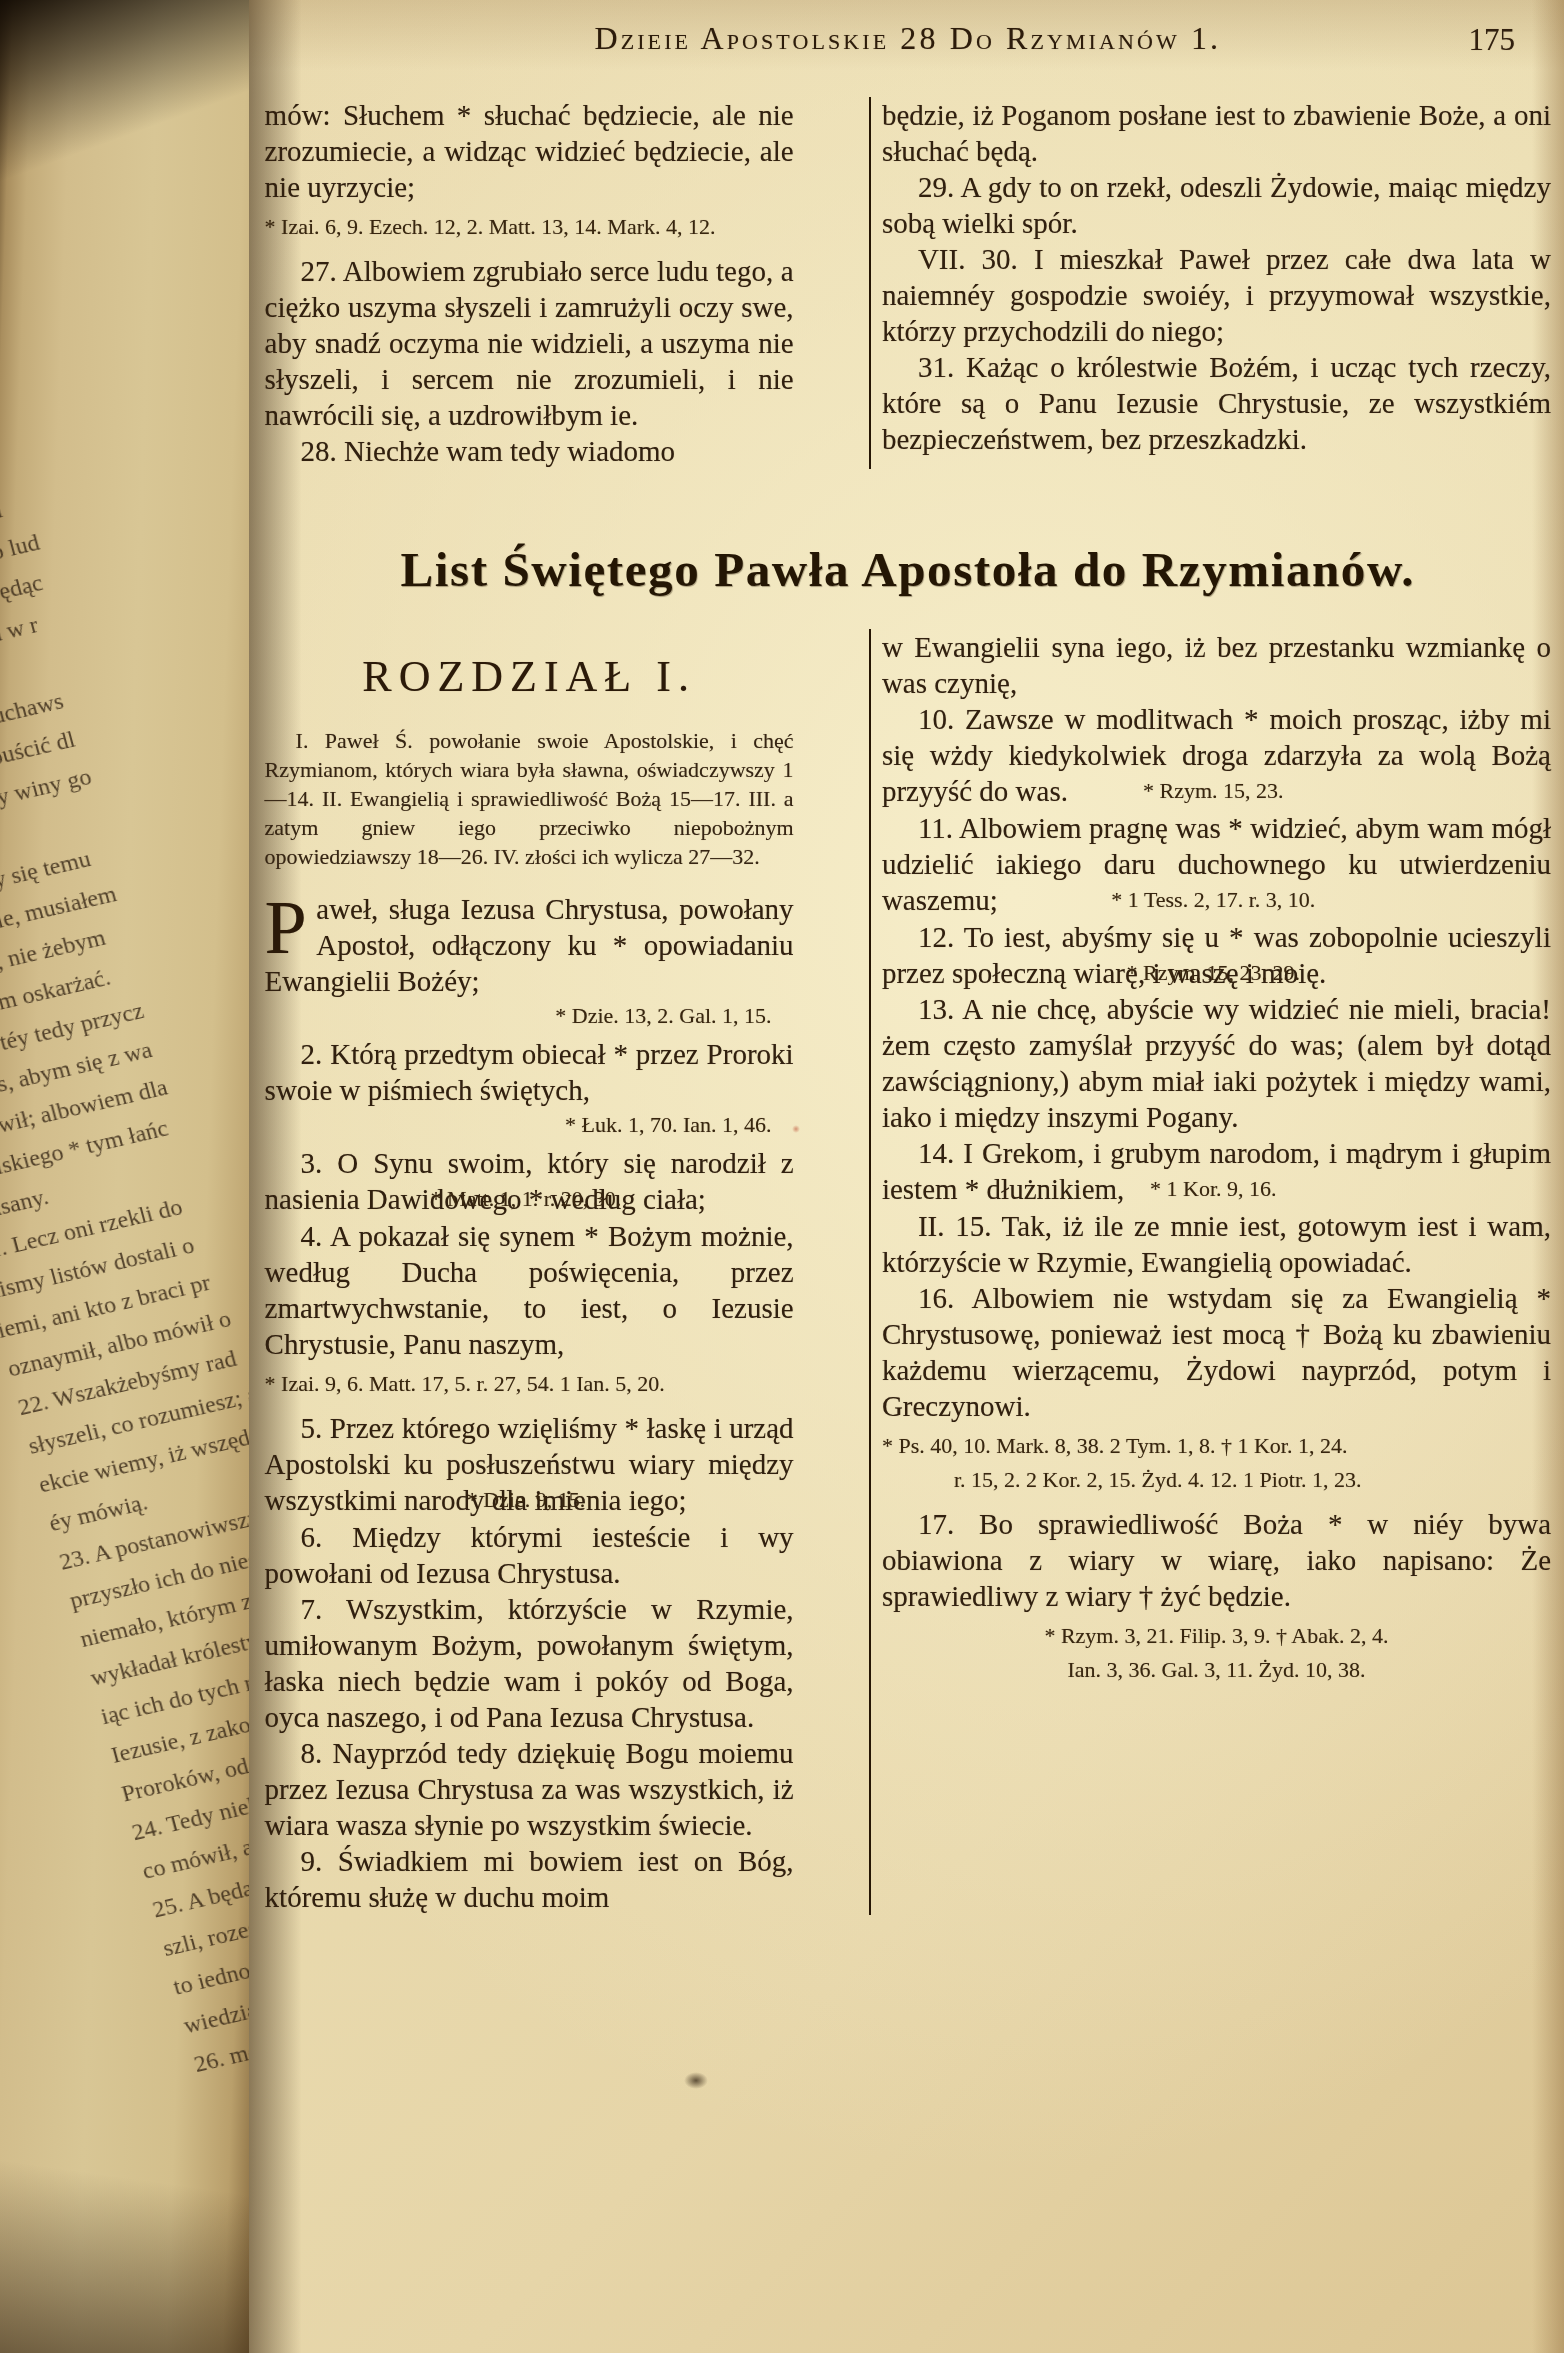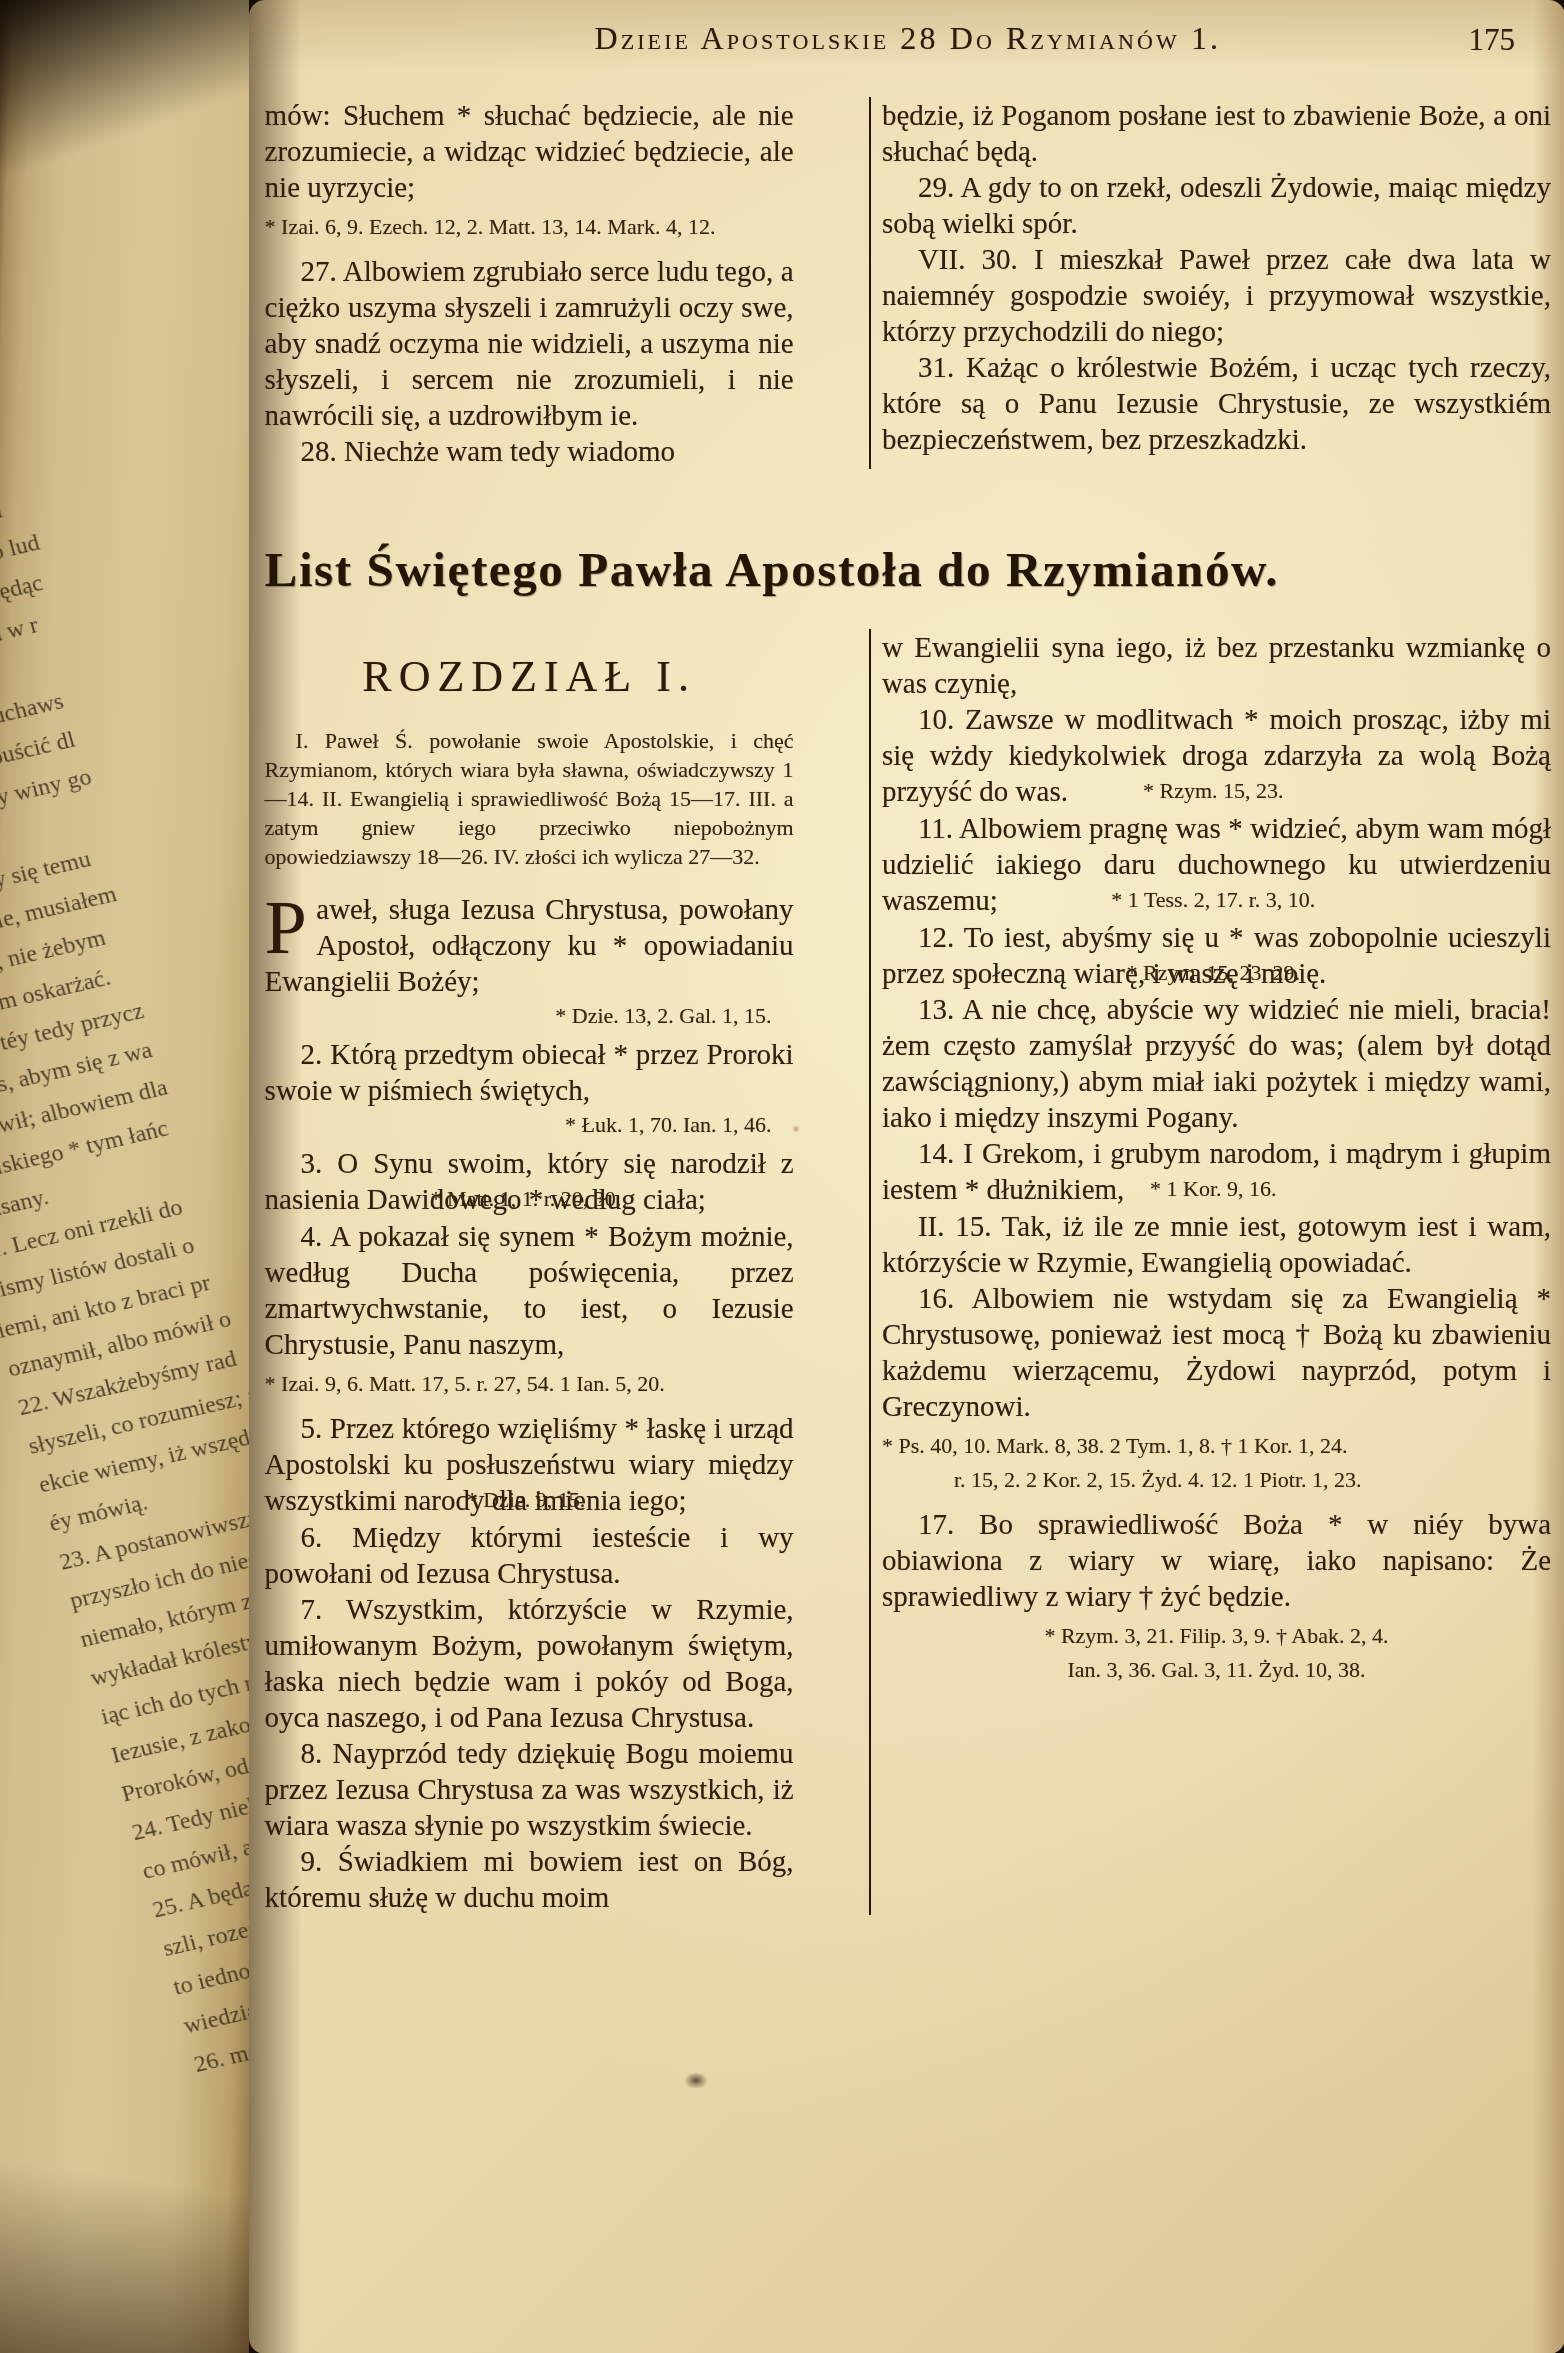--- a/index.html
+++ b/index.html
@@ -19,21 +19,21 @@
     font-size:24px;line-height:40px;color:#3a2a18;opacity:.85;filter:blur(0.3px);}
   .spine-text div{white-space:nowrap}
 
   
   .page{position:absolute;left:249px;top:0;right:0;height:100%;
     background:
       linear-gradient(90deg,rgba(61,41,18,.55) 0%,rgba(61,41,18,0) 4%),
       linear-gradient(270deg,rgba(140,103,55,.45) 0%,rgba(140,103,55,0) 2.5%),
       linear-gradient(180deg,rgba(150,115,65,.25) 0%,rgba(150,115,65,0) 3%),
       radial-gradient(ellipse 115% 80% at 58% 38%,#f6edc9 0%,rgba(246,237,201,0) 68%),
-      linear-gradient(135deg,#e9d9ad 0%,#eadcb0 40%,#e6d5a8 70%,#dcc694 100%); border-radius: 16px;}
+      linear-gradient(135deg,#e9d9ad 0%,#eadcb0 40%,#e6d5a8 70%,#dcc694 100%);}
   .content{position:relative;padding:11px 14px 0 15.6px;
     text-shadow:0 0 0.8px rgba(51,33,15,.38);}
 
   .pghead{position:relative;text-align:center;height:50px;margin-top:9.4px}
   .header-title{font-size:32px;font-variant:small-caps;letter-spacing:3.1px;color:#2d1c0b}
   .page-num{position:absolute;right:36px;top:1.6px;font-size:31px}
 
   .twocol{display:flex;align-items:stretch}
   .acts{margin-top:27px}
   .romans{margin-top:31px}
@@ -48,21 +48,21 @@
   .p-summary{font-size:22px;line-height:29px;text-indent:31px;margin-bottom:20.3px;color:#362513}
   .dropcap{float:left;font-size:76px;line-height:59px;padding:6.3px 9.4px 0 0;color:#2b1a09}
 
   .fn,.fnblock{font-size:22px;line-height:34px;color:#38260f}
   .fnblock{margin:4.7px 0 9.4px}
   .fnb-left div+div{padding-left:72px}
   .fnb-center{text-align:center}
   .fn-line{text-align:right;padding-right:22px;margin-bottom:3.1px}
   .fn-pull{text-align:center;padding-right:6.3px;margin-top:-35px;margin-bottom:1.6px}
 
-  .section-title{font-size:49px;font-weight:bold;letter-spacing:1.6px;
+  .section-title{text-align:center;font-size:49px;font-weight:bold;letter-spacing:1.6px;
     margin-top:72px;color:#241604;text-shadow:0.8px 0.8px 0.8px rgba(36,22,4,.35)}
   .chapter{text-align:center;font-size:44px;font-weight:normal;letter-spacing:7px;margin:22px 0 23.5px;color:#2b1a09}
 
   .stain{position:absolute;border-radius:50%;pointer-events:none}
   .s1{left:435px;top:2072px;width:23.5px;height:17px;
     background:radial-gradient(ellipse,rgba(40,25,10,.7),rgba(40,25,10,0) 70%)}
   .s2{left:543px;top:1125px;width:7.8px;height:7.8px;
     background:radial-gradient(circle,rgba(185,70,45,.55),rgba(185,70,45,0) 70%)}
 </style>
 </head>

